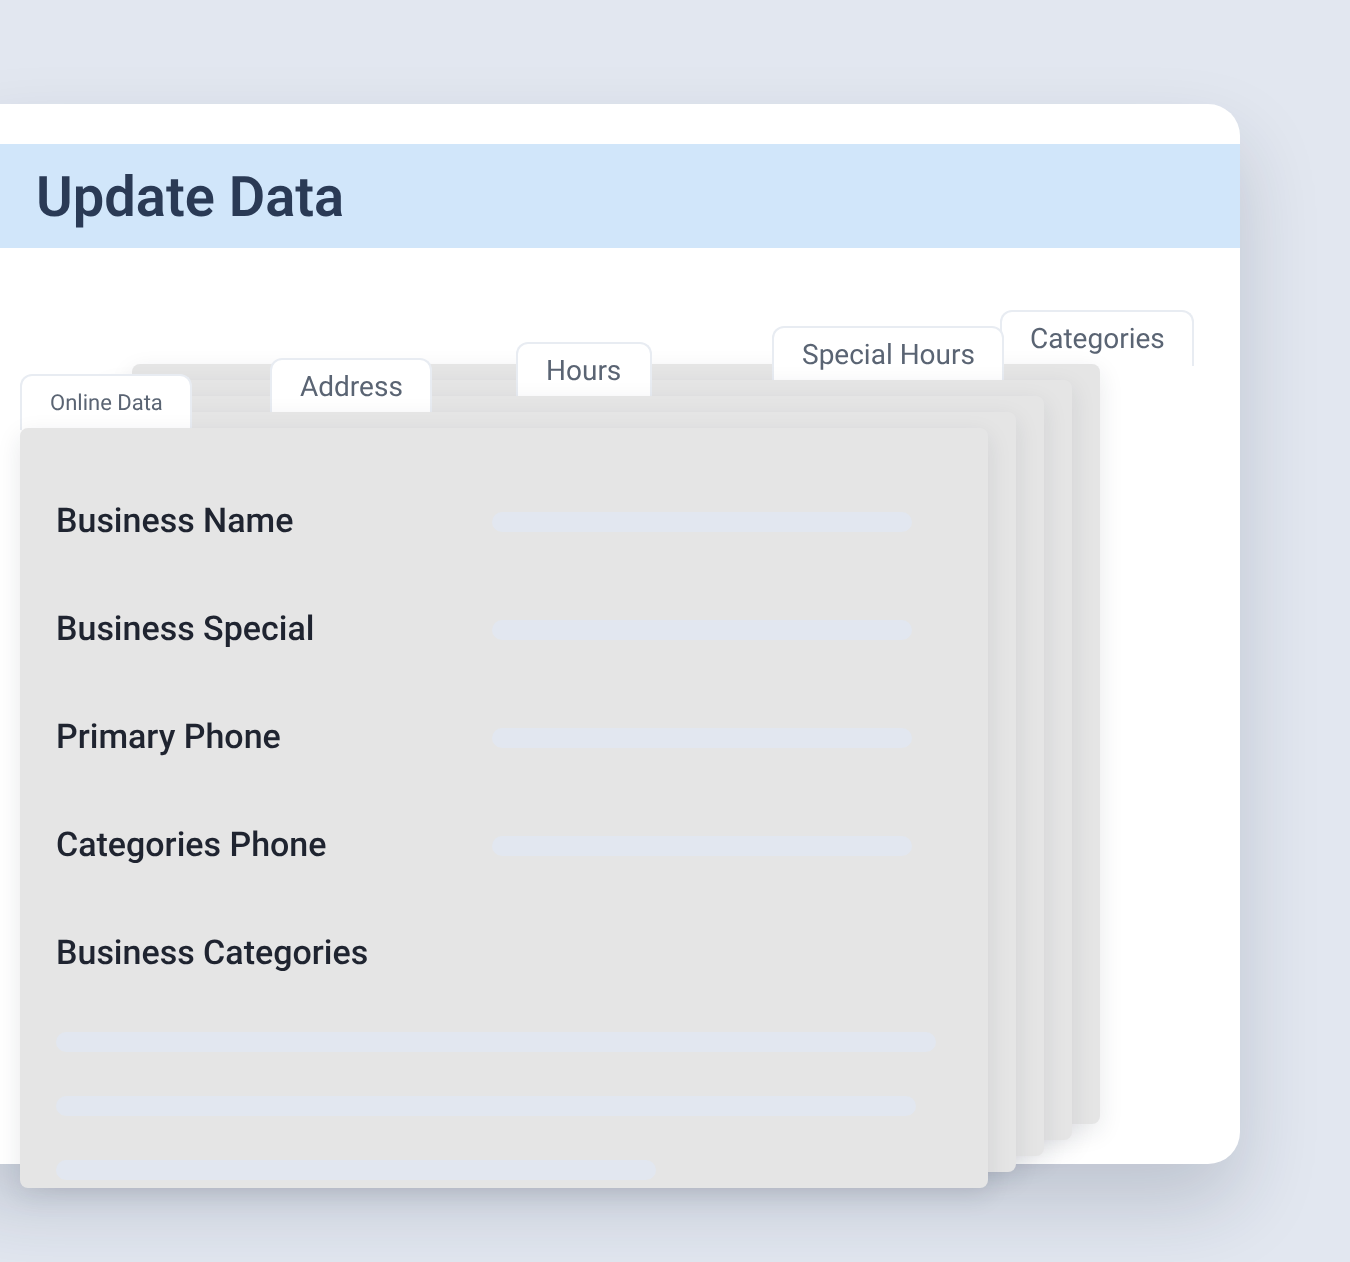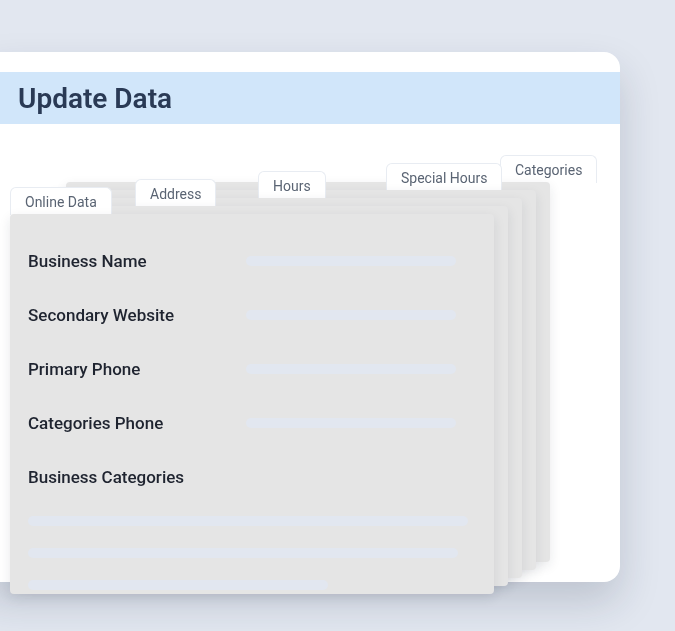--- a/index.html
+++ b/index.html
@@ -67,21 +67,21 @@
   .card.c5 { top: 42px;  left: 66px; width: 484px; height: 380px; }
   .card.c4 { top: 50px;  left: 52px; width: 484px; height: 380px; }
   .card.c3 { top: 58px;  left: 38px; width: 484px; height: 380px; }
   .card.c2 { top: 66px;  left: 24px; width: 484px; height: 380px; }
   .card.c1 { top: 74px;  left: 10px; width: 484px; height: 380px; padding: 20px 18px; }
   
   .tab.t5 { top: 15px; left: 500px; }
   .tab.t4 { top: 23px; left: 386px; }
   .tab.t3 { top: 31px; left: 258px; }
   .tab.t2 { top: 39px; left: 135px; }
-  .tab.t1 { top: 47px; left: 10px; font-size: 14px; }
+  .tab.t1 { top: 47px; left: 10px; font-size: 11px; }
 
   .row {
     display: flex;
     align-items: center;
     height: 54px;
   }
   .row .label {
     font-size: 17px;
     color: #1f2430;
     font-weight: 500;
@@ -132,21 +132,21 @@
     <div class="tab t1">
         <span>Online Data</span>
       </div>
     <div class="card c1">
 
       <div class="row">
         <div class="label">Business Name</div>
         <div class="skel"></div>
       </div>
       <div class="row">
-        <div class="label">Secondary Website</div>
+        <div class="label">Business Special</div>
         <div class="skel"></div>
       </div>
       <div class="row">
         <div class="label">Primary Phone</div>
         <div class="skel"></div>
       </div>
       <div class="row">
         <div class="label">Categories Phone</div>
         <div class="skel"></div>
       </div>

